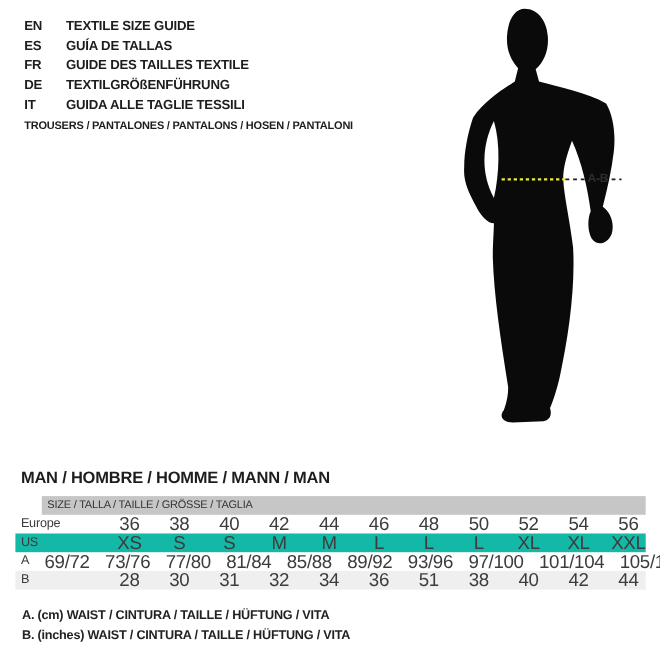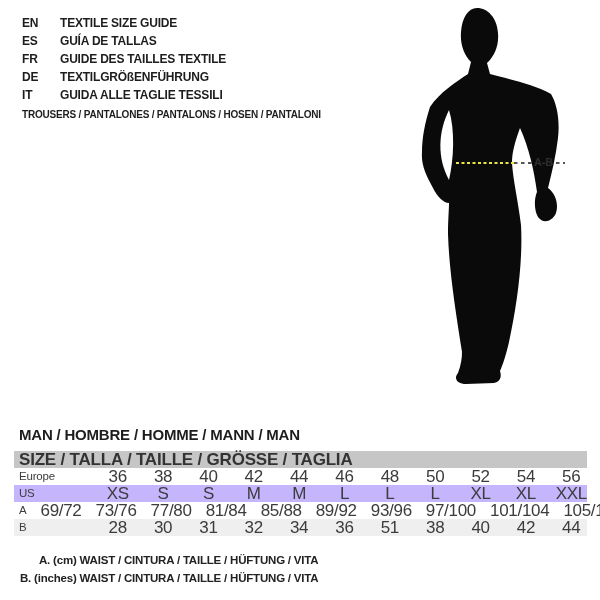--- a/index.html
+++ b/index.html
@@ -23,35 +23,35 @@
     color:#2c2c2c;letter-spacing:-0.2px;
   }
   
   #section-heading{
     position:absolute;left:19px;top:426px;font-size:15px;font-weight:700;
     letter-spacing:-0.2px;color:#1d1d1d;white-space:nowrap;
   }
   
   #size-table{position:absolute;left:14px;top:451px;width:573px;}
   #size-table-header{
-    height:17px;line-height:17px;padding-left:5px;font-size:17px;font-weight:700;
-    letter-spacing:-0.2px;color:#333;box-sizing:border-box;
+    height:17px;line-height:17px;padding-left:5px;font-size:10px;font-weight:400;
+    letter-spacing:-0.2px;color:#333;box-sizing:border-box;margin-left:24px;
   }
   .trow{display:flex;height:17px;line-height:17px;gap:14px;}
   .trow.alt{}
   .tcell-label{
     width:74px;padding-left:5px;box-sizing:border-box;font-size:11.5px;color:#3c3c3c;
     letter-spacing:-0.2px;white-space:nowrap;
   }
   .tcell{
     flex:1;text-align:center;font-size:17px;color:#3c3c3c;letter-spacing:-0.3px;
     white-space:nowrap;overflow:visible;
   }
   
-  #footnotes{position:absolute;left:20px;top:551px;text-align:right;}
+  #footnotes{position:absolute;left:20px;top:551px;}
   .footnote{
     height:18px;line-height:18px;font-size:11.5px;font-weight:700;
     letter-spacing:-0.2px;color:#222;white-space:nowrap;
   }
 </style>
 </head>
 <body>
 
 <div id="canvas">
 
@@ -135,21 +135,21 @@
           <div class="tcell">40</div>
           <div class="tcell">42</div>
           <div class="tcell">44</div>
           <div class="tcell">46</div>
           <div class="tcell">48</div>
           <div class="tcell">50</div>
           <div class="tcell">52</div>
           <div class="tcell">54</div>
           <div class="tcell">56</div>
         </div>
-        <div class="trow alt" style="background: #c4b5fd;">
+        <div class="trow alt" style="background: #14b8a6;">
           <div class="tcell-label">US</div>
           <div class="tcell">XS</div>
           <div class="tcell">S</div>
           <div class="tcell">S</div>
           <div class="tcell">M</div>
           <div class="tcell">M</div>
           <div class="tcell">L</div>
           <div class="tcell">L</div>
           <div class="tcell">L</div>
           <div class="tcell">XL</div>

